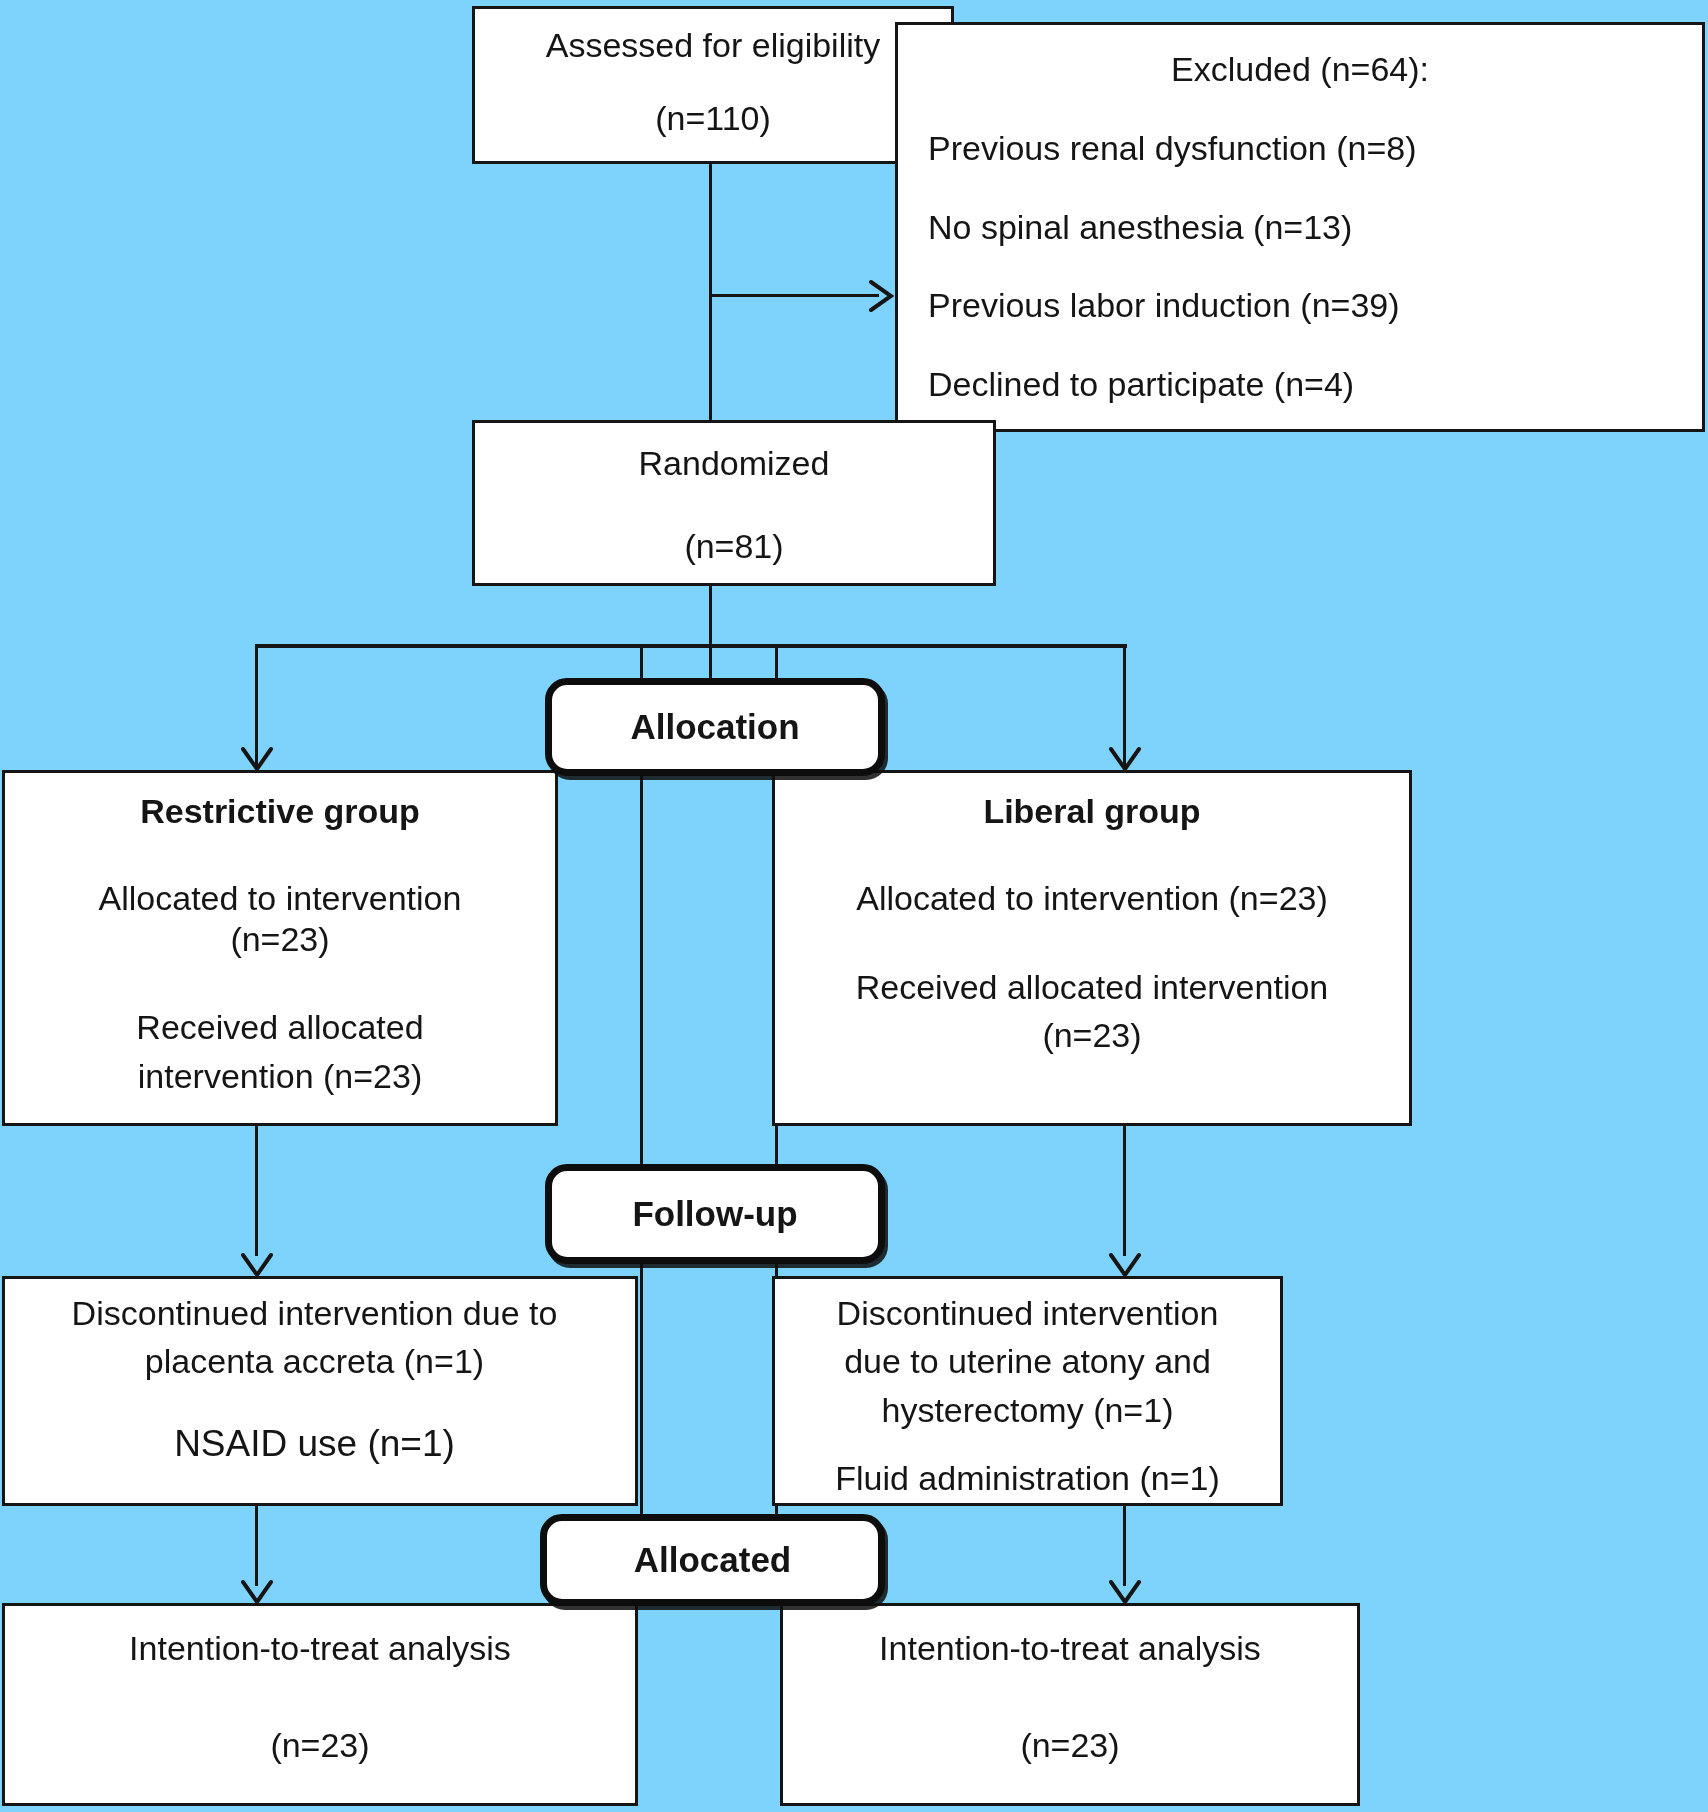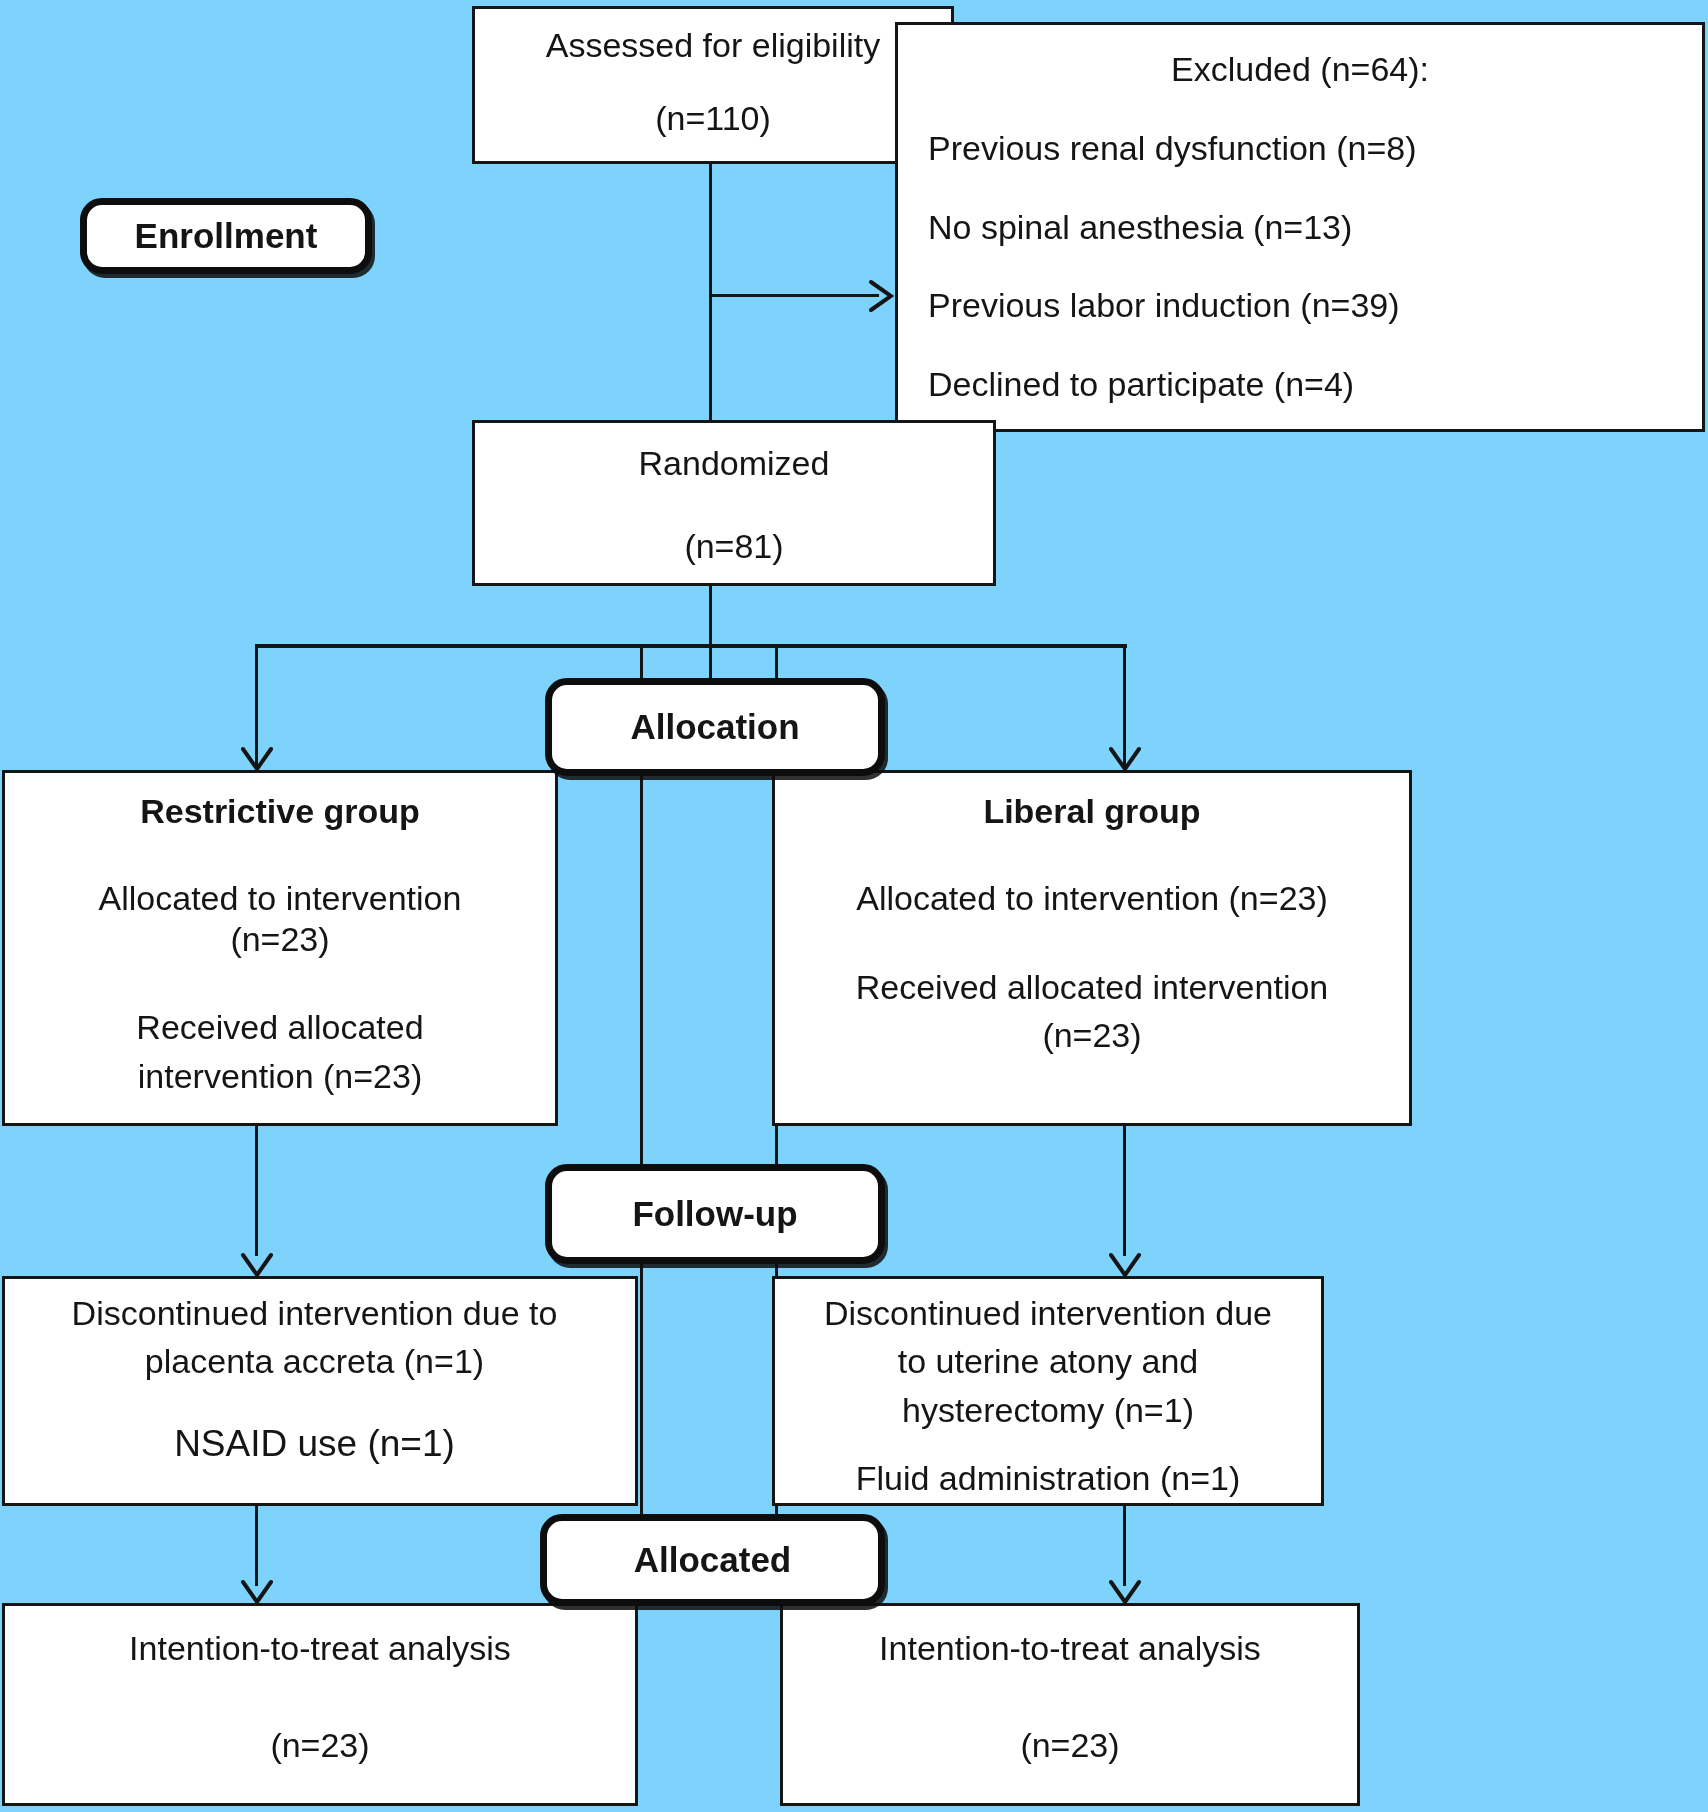--- a/index.html
+++ b/index.html
@@ -95,23 +95,20 @@
   </div>
 
   <div class="box" style="left:895px;top:22px;width:810px;height:410px;justify-content:space-between;padding:24px 30px;">
     <div>Excluded (n=64):</div>
     <div class="leftalign">Previous renal dysfunction (n=8)</div>
     <div class="leftalign">No spinal anesthesia (n=13)</div>
     <div class="leftalign">Previous labor induction (n=39)</div>
     <div class="leftalign">Declined to participate (n=4)</div>
   </div>
 
-  <div class="stage" style="left:80px;top:198px;width:292px;height:76px;">
-    <span>Enrollment</span>
-  </div>
 
   <div class="box" style="left:472px;top:420px;width:524px;height:166px;">
     <div style="margin-top:20px;">Randomized</div>
     <div style="margin-top:42px;">(n=81)</div>
   </div>
 
   <div class="stage" style="left:545px;top:678px;width:340px;height:98px;">
     <span>Allocation</span>
   </div>
 
@@ -129,21 +126,21 @@
 
   <div class="stage" style="left:545px;top:1164px;width:340px;height:100px;">
     <span>Follow-up</span>
   </div>
 
   <div class="box" style="left:2px;top:1276px;width:636px;height:230px;padding:10px 40px 0 29px;">
     <div class="wrap">Discontinued intervention due to placenta accreta (n=1)</div>
     <div class="big" style="margin-top:36px;">NSAID use (n=1)</div>
   </div>
 
-  <div class="box" style="left:772px;top:1276px;width:552px;height:230px;padding:10px 40px 0 40px;">
+  <div class="box" style="left:772px;top:1276px;width:511px;height:230px;padding:10px 40px 0 40px;">
     <div class="wrap">Discontinued intervention due to uterine atony and hysterectomy (n=1)</div>
     <div style="margin-top:24px;">Fluid administration (n=1)</div>
   </div>
 
   <div class="stage" style="left:540px;top:1514px;width:345px;height:92px;">
     <span>Allocated</span>
   </div>
 
   <div class="box" style="left:2px;top:1603px;width:636px;height:203px;padding-top:22px;">
     <div>Intention-to-treat analysis</div>

